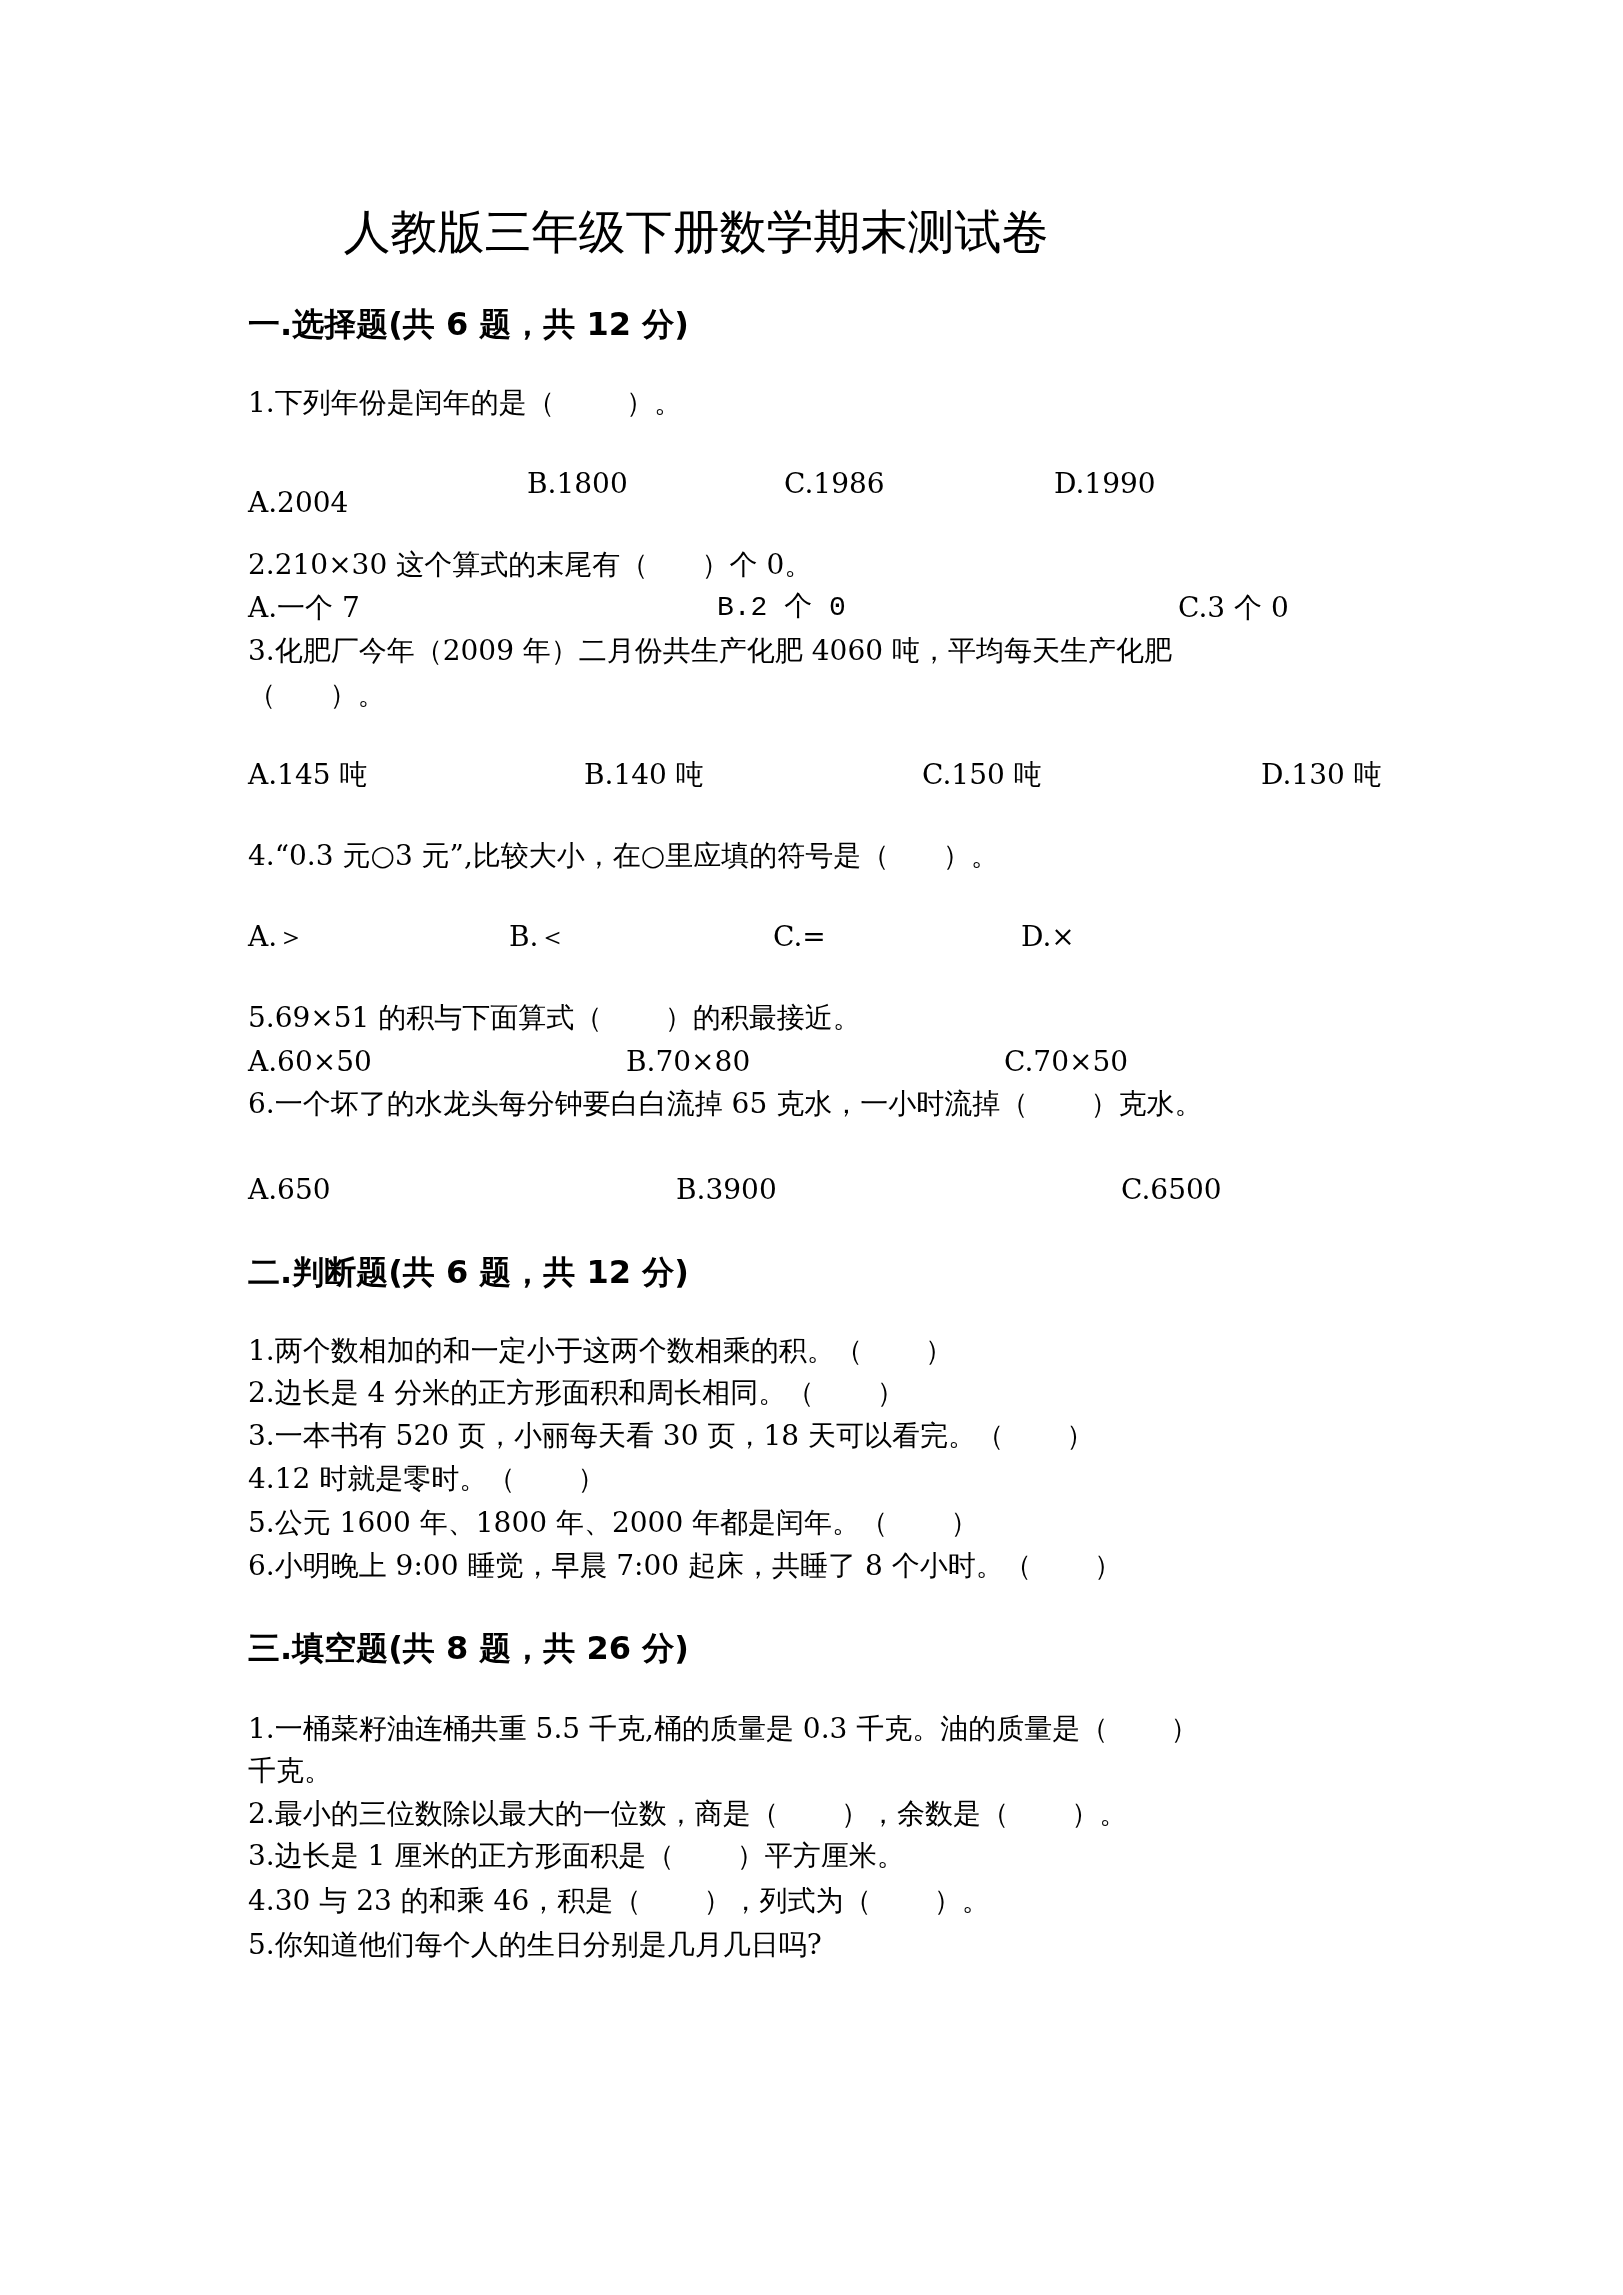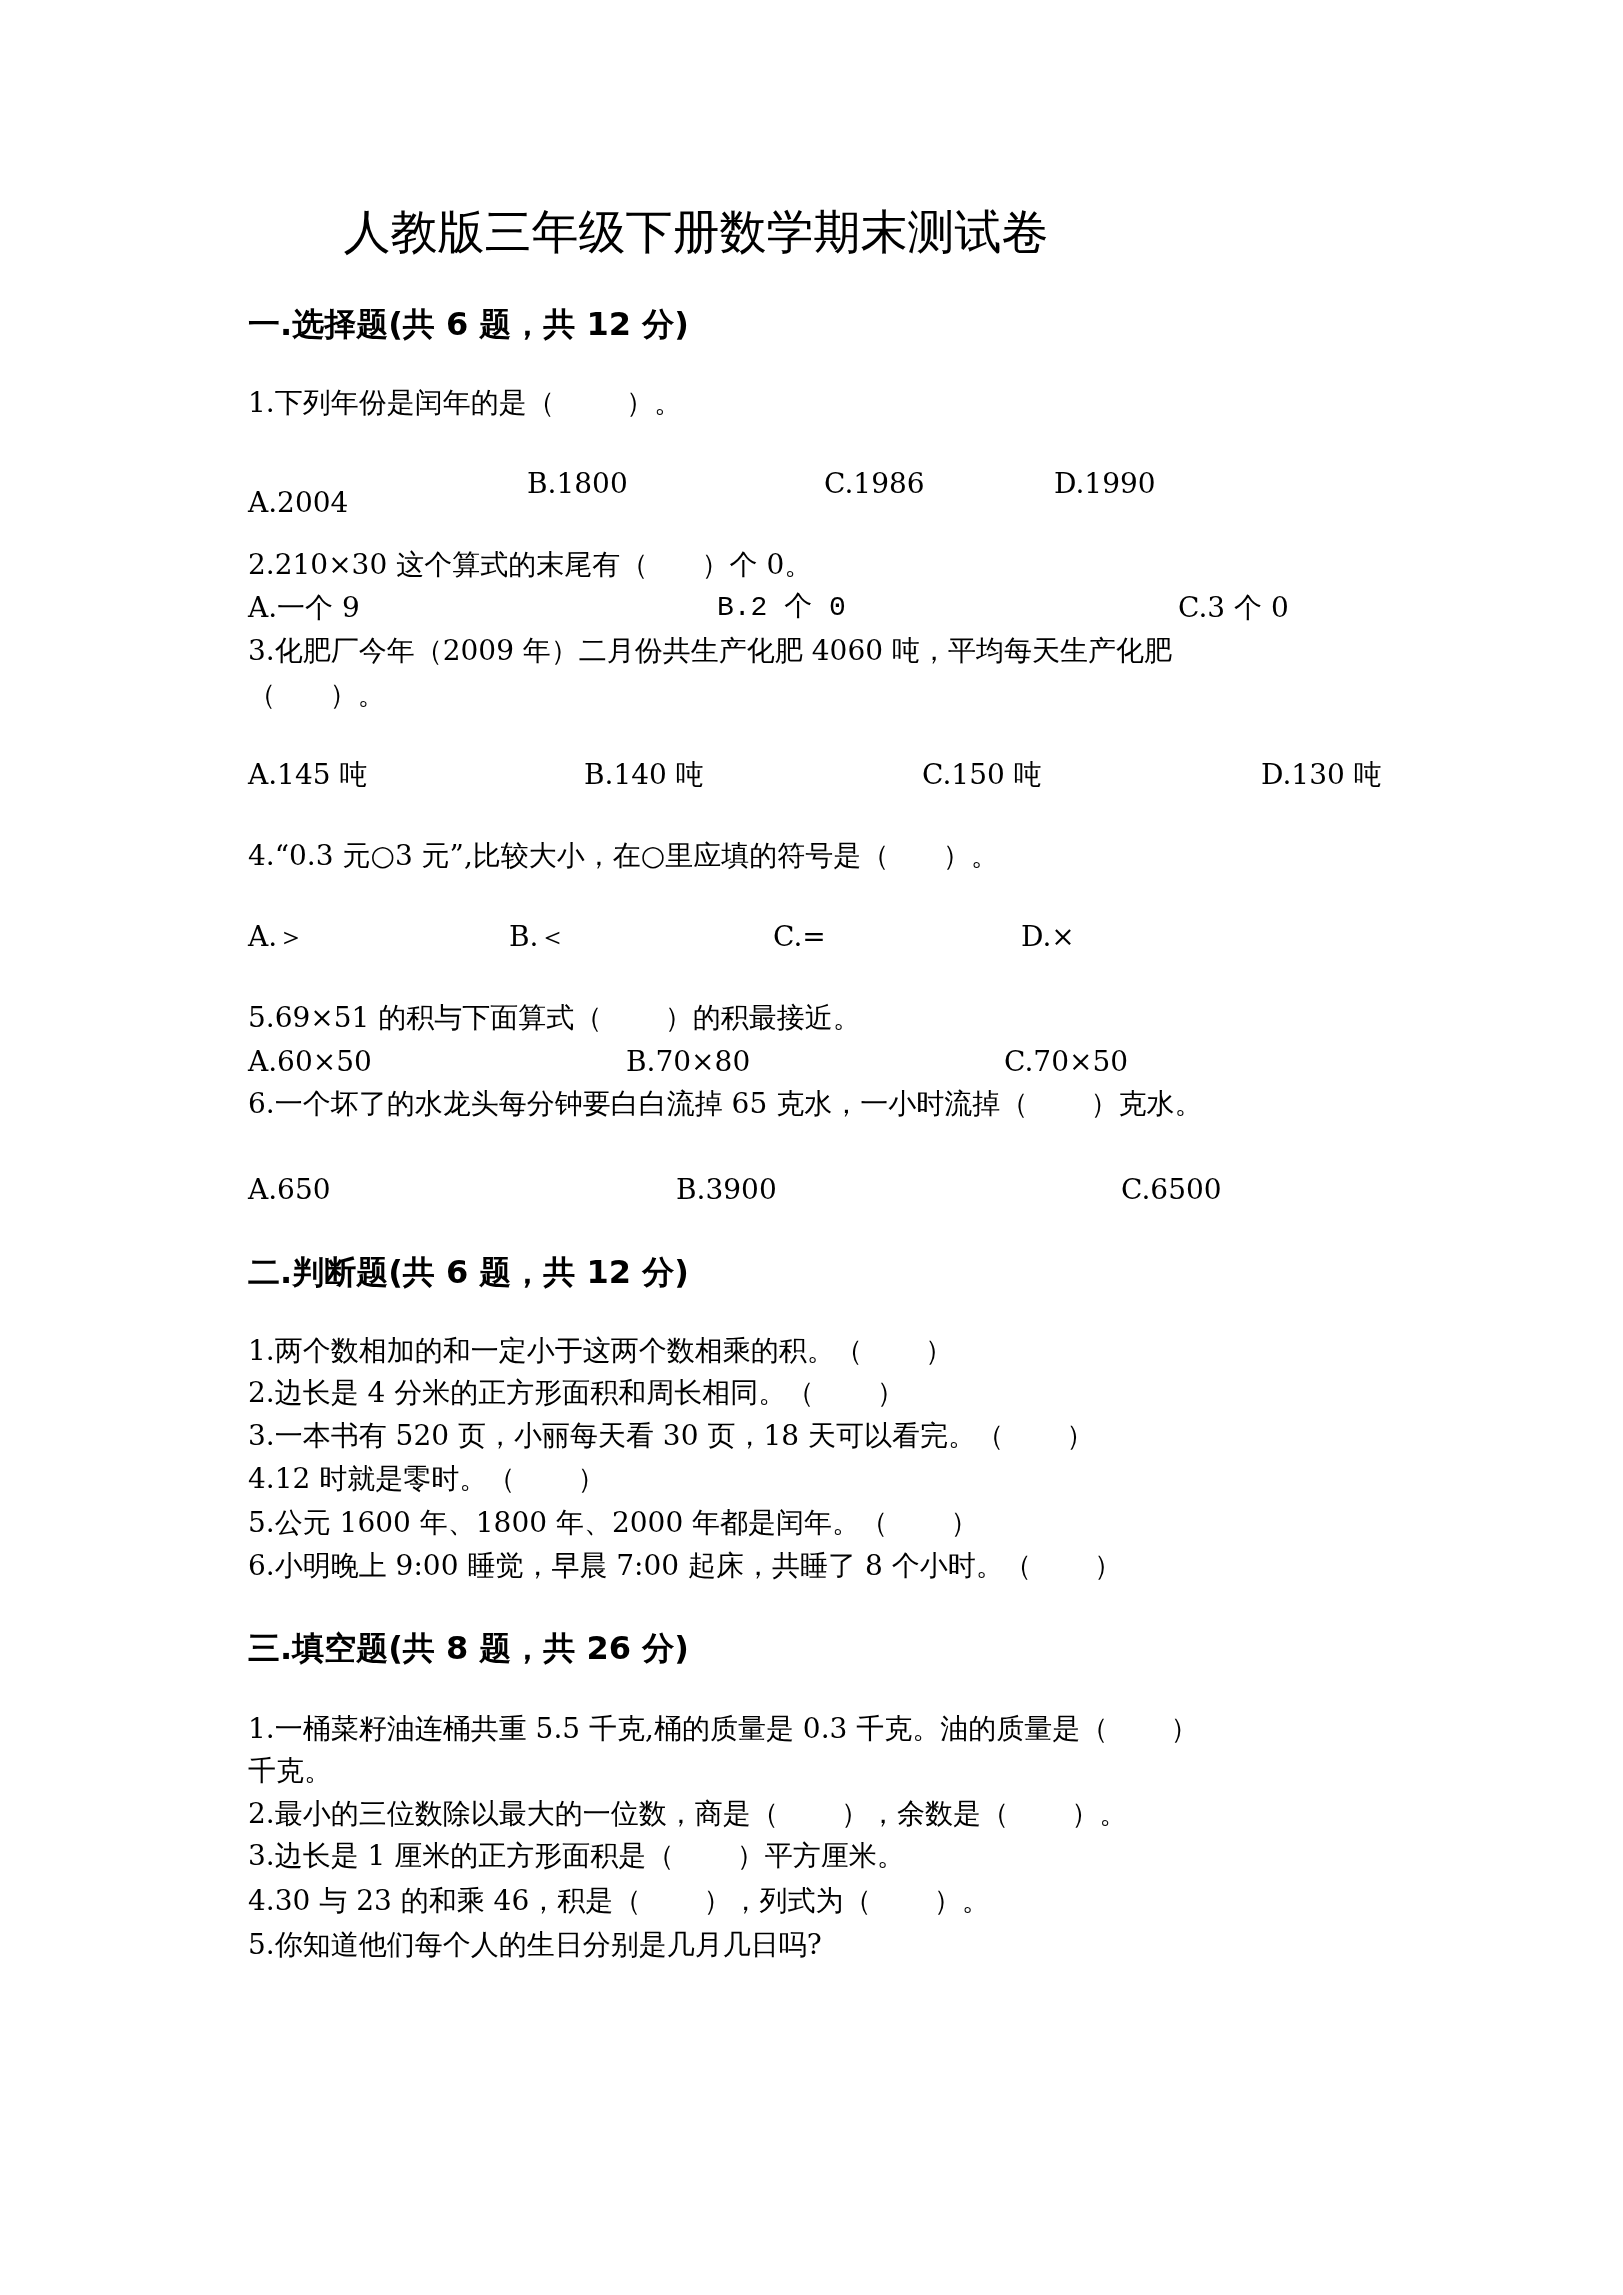--- a/index.html
+++ b/index.html
@@ -46,25 +46,25 @@
 </head>
 <body>
 
 <div class="abs title">人教版三年级下册数学期末测试卷</div>
 
 <div class="abs section" style="top:308px;">一.选择题(共 6 题，共 12 分)</div>
 
 <div class="abs q" style="top:389px;">1.下列年份是闰年的是（        ）。</div>
 <div class="abs opt" style="top:457px;left:248px;margin-top:32px;">A.2004</div>
 <div class="abs opt" style="top:470px;left:527px;">B.1800</div>
-<div class="abs opt" style="top:470px;left:824px;">C.1986</div>
+<div class="abs opt" style="top:470px;left:784px;">C.1986</div>
 <div class="abs opt" style="top:470px;left:1054px;">D.1990</div>
 
 <div class="abs q" style="top:551px;">2.210×30 这个算式的末尾有（      ）个 0。</div>
-<div class="abs opt" style="top:594px;left:248px;">A.一个 9</div>
+<div class="abs opt" style="top:594px;left:248px;">A.一个 7</div>
 <div class="abs opt" style="top:594px;left:717px;font-family:Liberation Mono, monospace;">B.2 个 0</div>
 <div class="abs opt" style="top:594px;left:1178px;">C.3 个 0</div>
 
 <div class="abs q" style="top:637px;">3.化肥厂今年（2009 年）二月份共生产化肥 4060 吨，平均每天生产化肥</div>
 <div class="abs q" style="top:681px;">（      ）。</div>
 <div class="abs opt" style="top:761px;left:248px;">A.145 吨</div>
 <div class="abs opt" style="top:761px;left:584px;">B.140 吨</div>
 <div class="abs opt" style="top:761px;left:922px;">C.150 吨</div>
 <div class="abs opt" style="top:761px;left:1261px;">D.130 吨</div>
 

